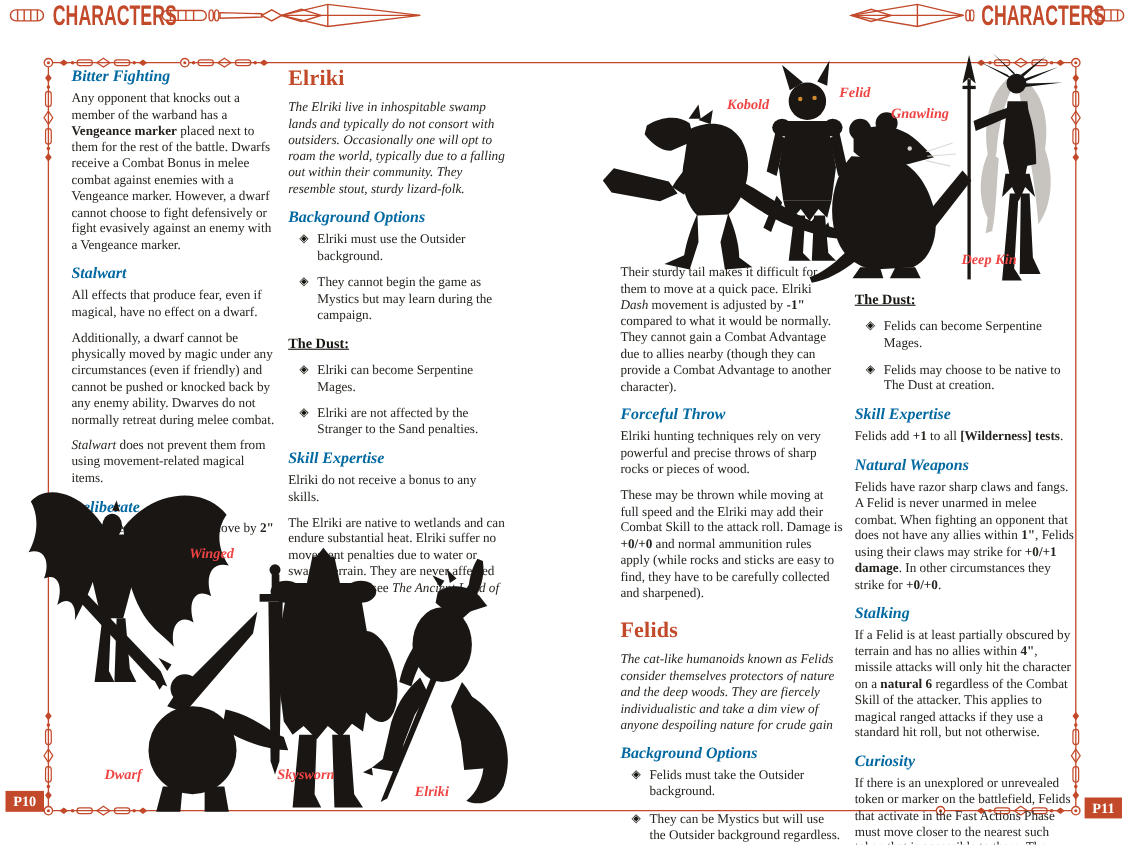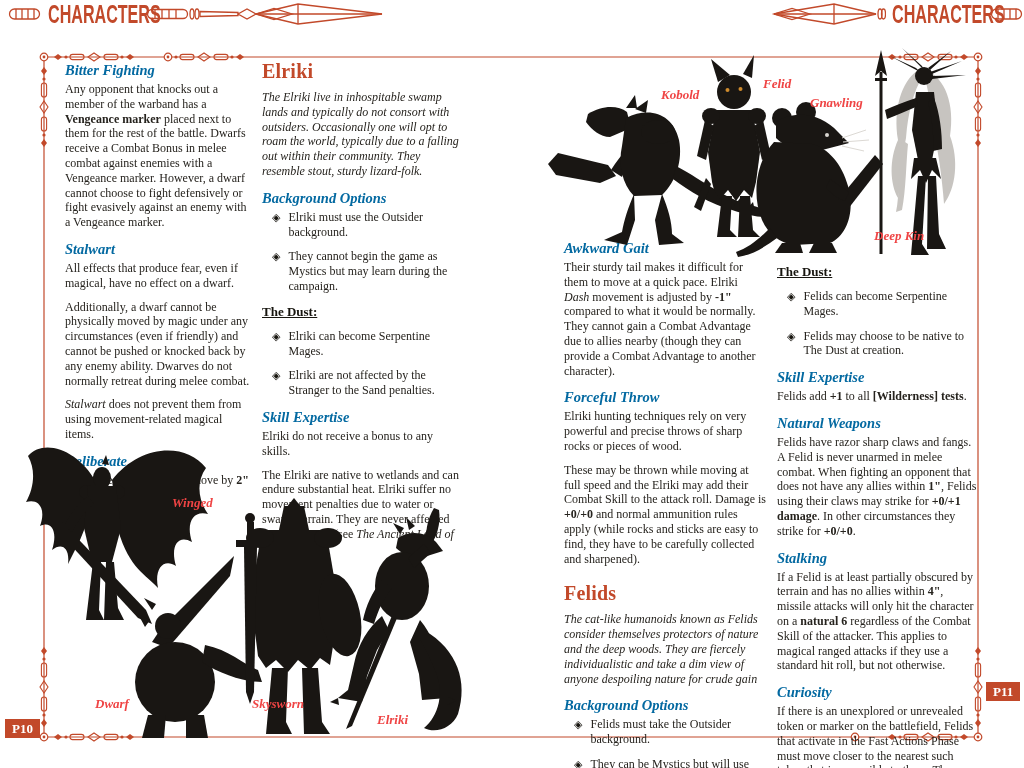--- a/index.html
+++ b/index.html
@@ -100,21 +100,21 @@
     <div class="mast-title-box">
       <span class="mast-title">CHARACTERS</span>
     </div>
     <svg width="34" height="26" viewBox="0 0 34 26" fill="none" stroke="#c2492a" stroke-width="1.3">
       <rect x="1.5" y="8" width="30" height="10" rx="5"></rect>
       <path d="M8,8 V18 M14,8 V18 M20,8 V18 M26,8 V18"></path>
     </svg>
   </div>
 
   <div class="badge" style="left:5px;top:719px;">P10</div>
-  <div class="badge" style="left:986px;top:682px;">P11</div>
+  <div class="badge" style="left:986px;top:725px;">P11</div>
 
   <div class="col" style="left:65px;top:62px;width:188px;">
     <div class="sec-h first">Bitter Fighting</div>
     <div class="para"><span>Any opponent that knocks out a member of the warband has a </span><span class="r-b">Vengeance marker</span><span> placed next to them for the rest of the battle. Dwarfs receive a Combat Bonus in melee combat against enemies with a Vengeance marker. However, a dwarf cannot choose to fight defensively or fight evasively against an enemy with a Vengeance marker.</span></div>
     <div class="sec-h">Stalwart</div>
     <div class="para">All effects that produce fear, even if magical, have no effect on a dwarf.</div>
     <div class="para">Additionally, a dwarf cannot be physically moved by magic under any circumstances (even if friendly) and cannot be pushed or knocked back by any enemy ability. Dwarves do not normally retreat during melee combat.</div>
     <div class="para"><span class="r-i">Stalwart</span><span> does not prevent them from using movement-related magical items.</span></div>
     <div class="sec-h">Deliberate</div>
     <div class="para"><span>Dwarfs reduce their </span><span class="r-i">Dash</span><span> move by </span><span class="r-b">2"</span><span> (to a minimum of 0".)</span></div>
@@ -144,21 +144,20 @@
         <span class="g">◈</span>
         <span class="bt">Elriki are not affected by the Stranger to the Sand penalties.</span>
       </div>
     </div>
     <div class="sec-h">Skill Expertise</div>
     <div class="para">Elriki do not receive a bonus to any skills.</div>
     <div class="para"><span>The Elriki are native to wetlands and can endure substantial heat. Elriki suffer no movement penalties due to water or swamp terrain. They are never affected by Exhaustion (see </span><span class="r-i">The Ancient Land of Dust</span><span>).</span></div>
   </div>
 
   <div class="col" style="left:564px;top:240px;width:202px;">
-    <div class="sec-h first">Awkward Gait</div>
     <div class="para"><span>Their sturdy tail makes it difficult for them to move at a quick pace. Elriki </span><span class="r-i">Dash</span><span> movement is adjusted by </span><span class="r-b">-1"</span><span> compared to what it would be normally. They cannot gain a Combat Advantage due to allies nearby (though they can provide a Combat Advantage to another character).</span></div>
     <div class="sec-h">Forceful Throw</div>
     <div class="para">Elriki hunting techniques rely on very powerful and precise throws of sharp rocks or pieces of wood.</div>
     <div class="para"><span>These may be thrown while moving at full speed and the Elriki may add their Combat Skill to the attack roll. Damage is </span><span class="r-b">+0/+0</span><span> and normal ammunition rules apply (while rocks and sticks are easy to find, they have to be carefully collected and sharpened).</span></div>
     <div class="species-title mid">Felids</div>
     <div class="para lead">The cat-like humanoids known as Felids consider themselves protectors of nature and the deep woods. They are fiercely individualistic and take a dim view of anyone despoiling nature for crude gain</div>
     <div class="sec-h">Background Options</div>
     <div class="bullets">
       <div class="bullet">
         <span class="g">◈</span>

